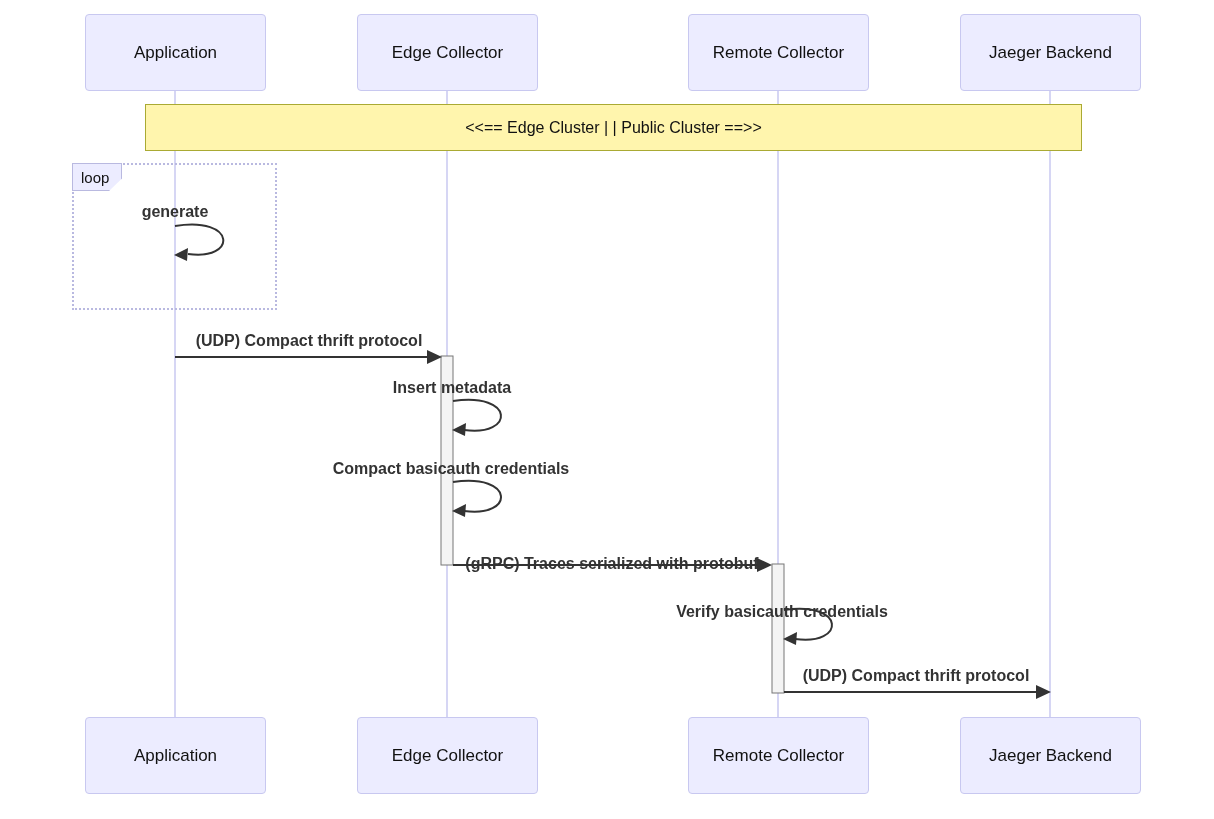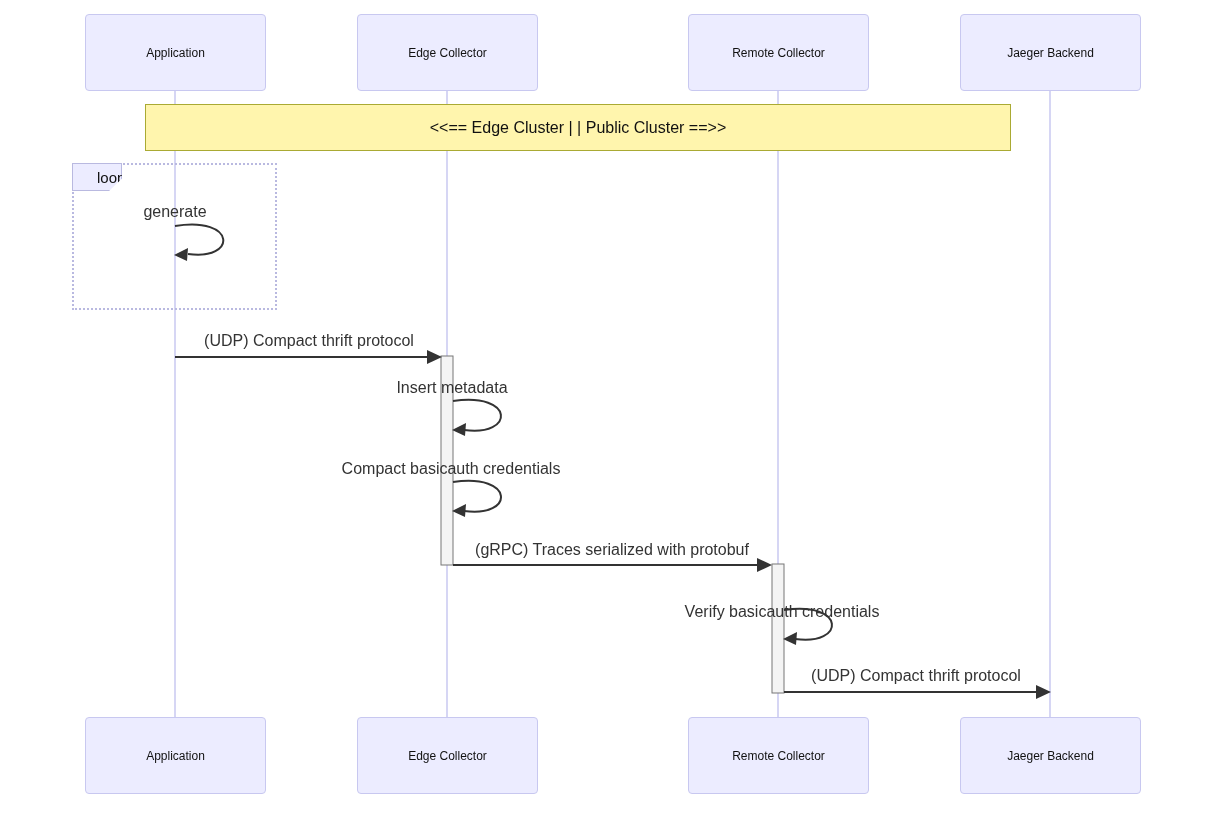--- a/index.html
+++ b/index.html
@@ -42,28 +42,28 @@
     position: absolute;
     width: 181px;
     height: 77px;
     box-sizing: border-box;
     background: var(--actor-fill, #ECECFF);
     border: 1px solid var(--actor-border, #C8C8F0);
     border-radius: 4px;
     display: flex;
     align-items: center;
     justify-content: center;
-    font-size: 12px;
+    font-size: 17px;
     color: #111111;
   }
   .note {
     position: absolute;
     left: 145px;
     top: 104px;
-    width: 866px;
+    width: 937px;
     height: 47px;
     box-sizing: border-box;
     background: var(--note-fill, #FFF5AD);
     border: 1px solid var(--note-border, #AAAA33);
     display: flex;
     align-items: center;
     justify-content: center;
     font-size: 16px;
     color: #111111;
   }
@@ -83,27 +83,27 @@
     width: 50px;
     height: 28px;
     box-sizing: border-box;
     background: var(--actor-fill, #ECECFF);
     border: 1px solid var(--loop-border, #B9B9E0);
     clip-path: polygon(0 0, 100% 0, 100% 55%, 74% 100%, 0 100%);
     font-size: 15px;
     color: #111111;
     display: flex;
     align-items: center;
-    padding-left: 24px;
+    padding-left: 8px;
   }
   .msg {
     position: absolute;
     transform: translateX(-50%);
     font-size: 16px;
-    font-weight: 400;
+    font-weight: 700;
     color: #333333;
     white-space: nowrap;
   }
 </style>
 </head>
 <body>
 
 <div class="canvas">
 
   <svg class="layer" width="1214" height="819" viewBox="0 0 1214 819">
@@ -146,21 +146,21 @@
   <div class="note">&lt;&lt;== Edge Cluster | | Public Cluster ==&gt;&gt;</div>
 
   <div class="loop-frame">
     <div class="loop-label">loop</div>
   </div>
 
   <div class="msg" style="left:175px; top:203px;">generate</div>
   <div class="msg" style="left:309px; top:332px;">(UDP) Compact thrift protocol</div>
   <div class="msg" style="left:452px; top:379px;">Insert metadata</div>
   <div class="msg" style="left:451px; top:460px;">Compact basicauth credentials</div>
-  <div class="msg" style="left:612px; top:541px;">(gRPC) Traces serialized with protobuf</div>
+  <div class="msg" style="left:612px; top:555px;">(gRPC) Traces serialized with protobuf</div>
   <div class="msg" style="left:782px; top:587px;margin-top:16px;">Verify basicauth credentials</div>
   <div class="msg" style="left:916px; top:667px;">(UDP) Compact thrift protocol</div>
 
   <div class="actor" style="left:85px;  top:717px;">Application</div>
   <div class="actor" style="left:357px; top:717px;">Edge Collector</div>
   <div class="actor" style="left:688px; top:717px;">Remote Collector</div>
   <div class="actor" style="left:960px; top:717px;">Jaeger Backend</div>
 
 </div>
 

